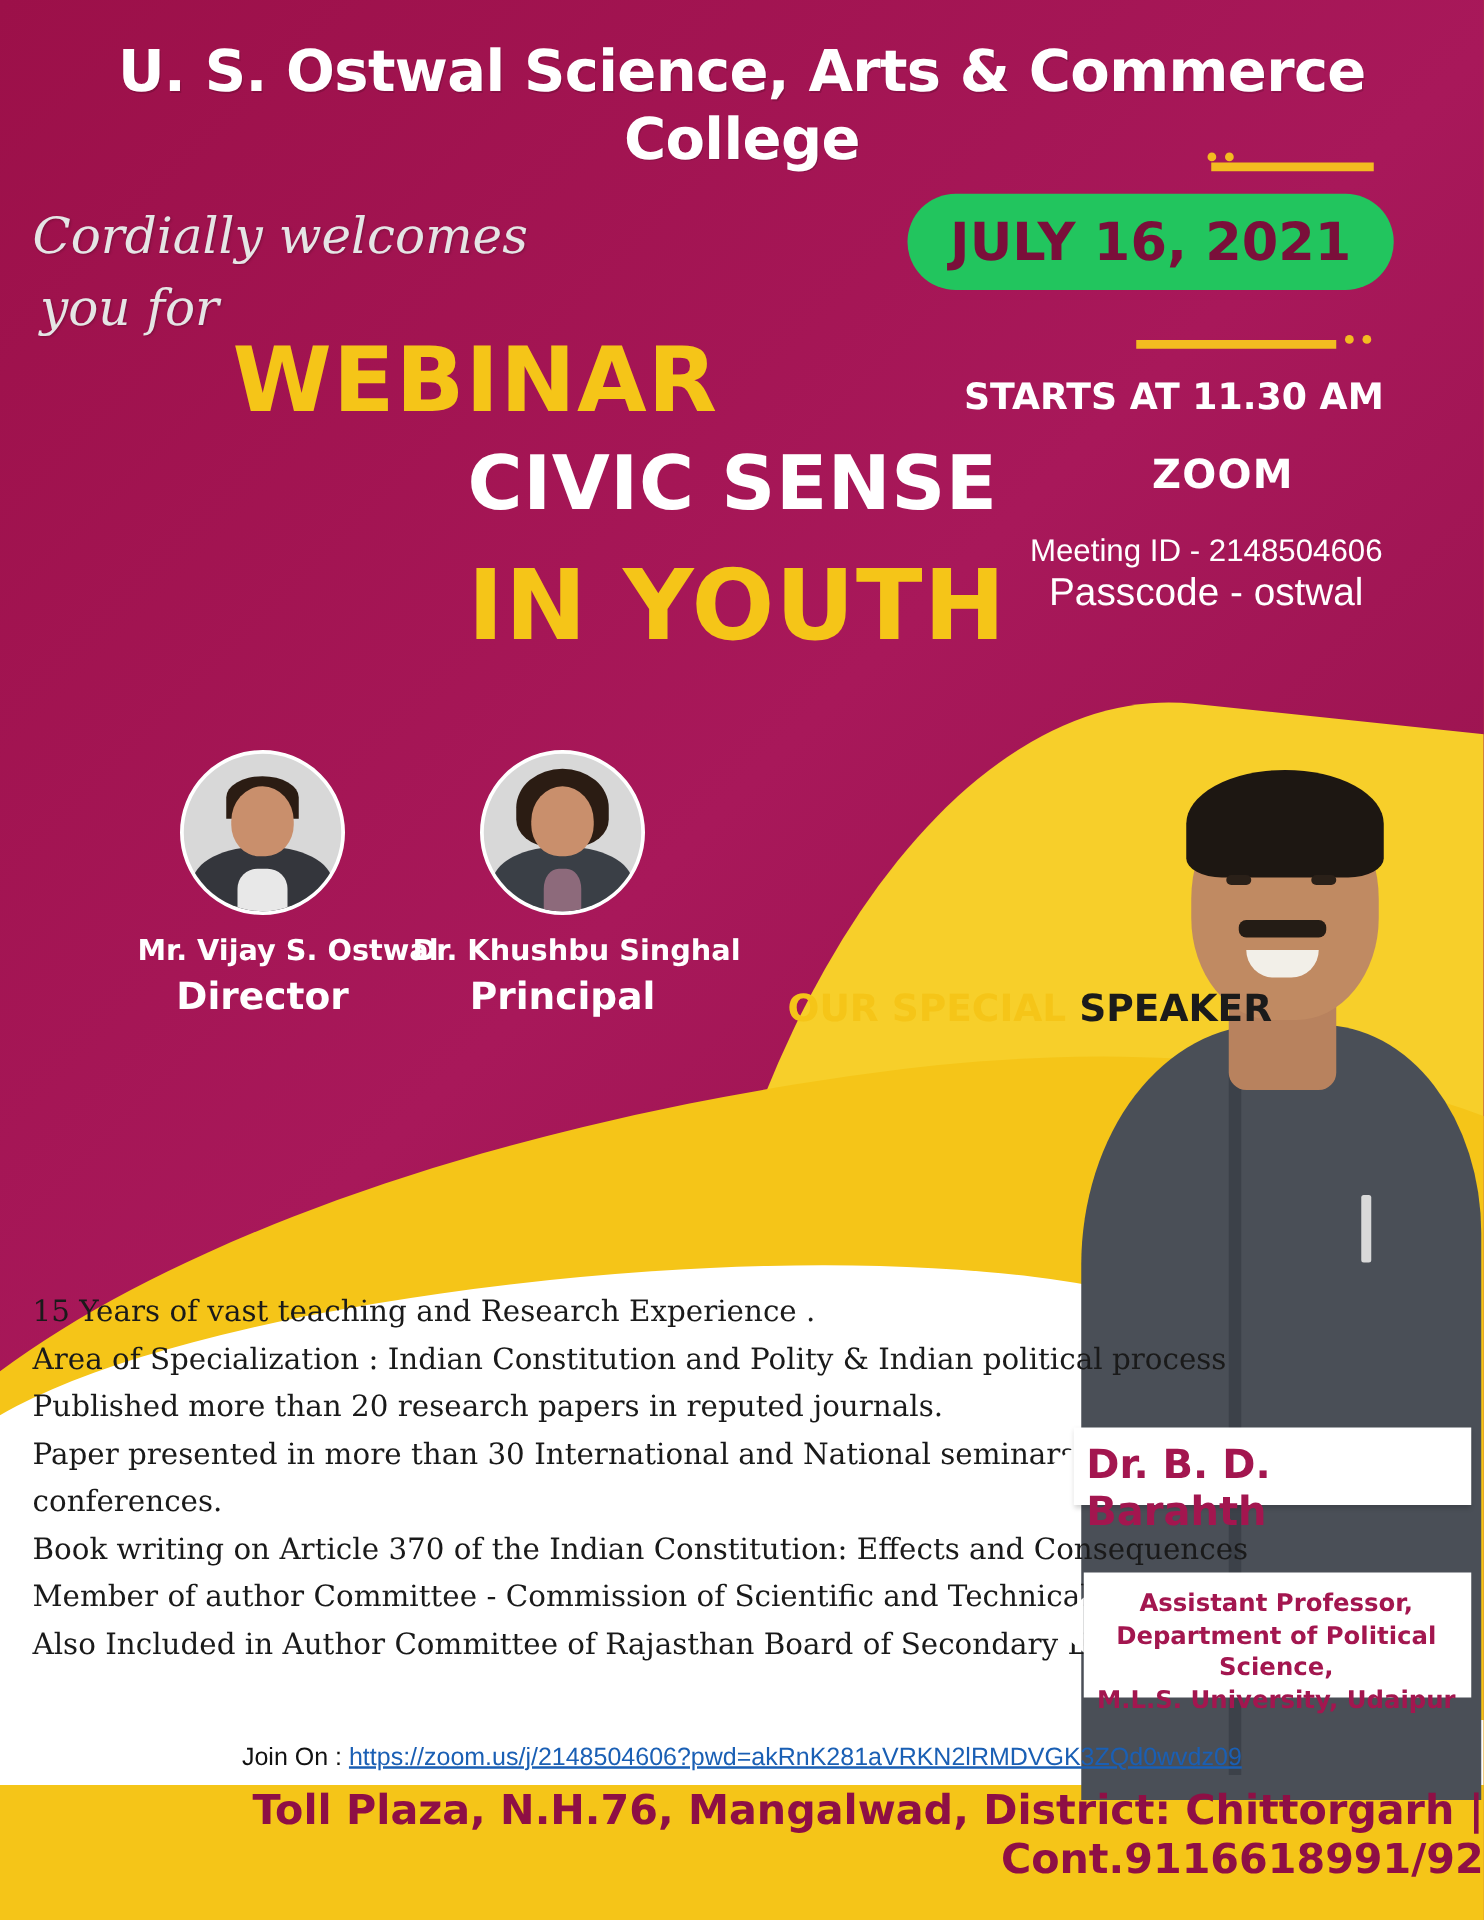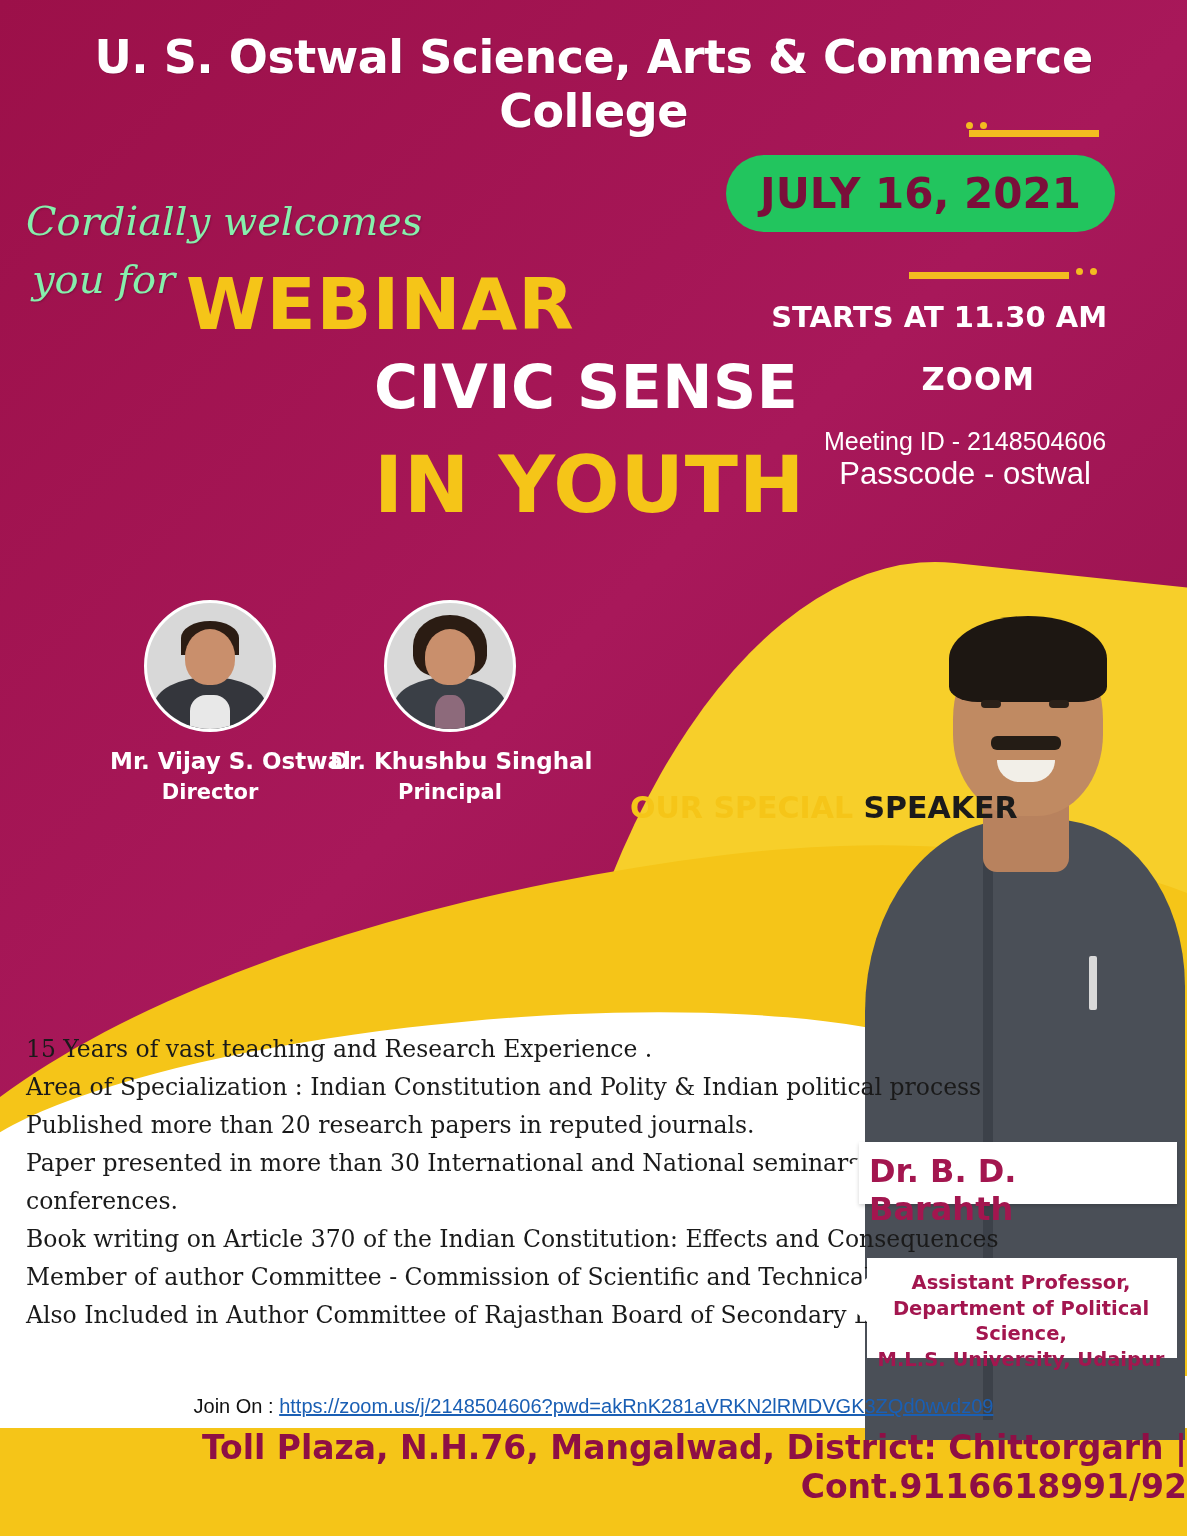--- a/index.html
+++ b/index.html
@@ -64,27 +64,26 @@
     font-size:46px;
     font-weight:bold;
     letter-spacing:-0.5px;
     font-family:"DejaVu Sans", sans-serif;
     text-shadow:1px 1px 0 rgba(0,0,0,.15);
   }
 
   
   .cordially {
     position:absolute; left:26px; top:160px;
-    color:#86efac;
+    color:#e5e5e5;
     font-family:"DejaVu Serif", serif;
     font-style:italic;
     font-size:40px;
     line-height:1.45;
     text-shadow:1px 1px 2px rgba(0,0,0,.2);
-    margin-top:32px;
   }
   .cordially .l2 { display:block; padding-left:6px; }
 
   .webinar {
     position:absolute; left:186px; top:262px;
     color:#f5c518;
     font-size:72px;
     font-weight:bold;
     font-family:"DejaVu Sans", sans-serif;
     letter-spacing:1px;
@@ -197,21 +196,21 @@
   }
   .host.f .photo .hair { width:74px;height:62px;top:12px;border-radius:50% 50% 35% 35%; }
   .host.f .photo .body { background:#3a3f46; }
   .host.f .photo .shirt { background:#8d6a7b; width:30px; }
   .host .name {
     color:#ffffff; font-size:23px; font-weight:bold; margin-top:16px;
     white-space:nowrap;
     font-family:"DejaVu Sans", sans-serif;
   }
   .host .role {
-    color:#ffffff; font-size:21px; font-weight:bold; margin-top:6px;
+    color:#ffffff; font-size:30px; font-weight:bold; margin-top:6px;
     font-family:"DejaVu Sans", sans-serif;
   }
   #host-0 { left:110px; top:600px; width:200px; }
   #host-1 { left:330px; top:600px; width:240px; }
 
   
   .special-speaker {
     position:absolute; left:630px; top:790px;
     font-size:30px; font-weight:bold;
     font-family:"DejaVu Sans", sans-serif;

